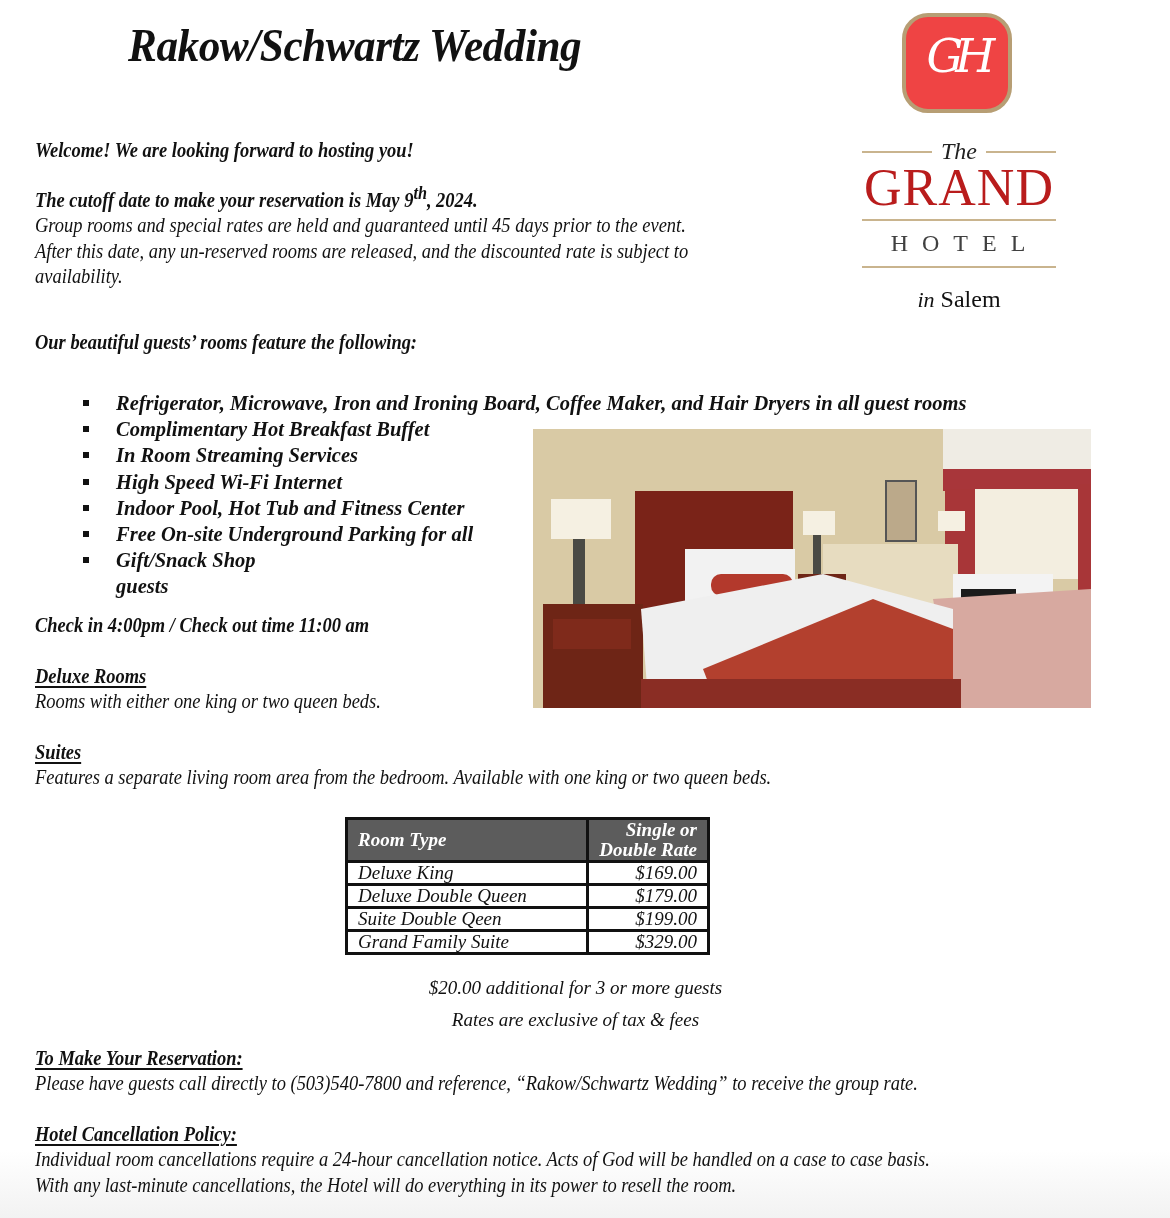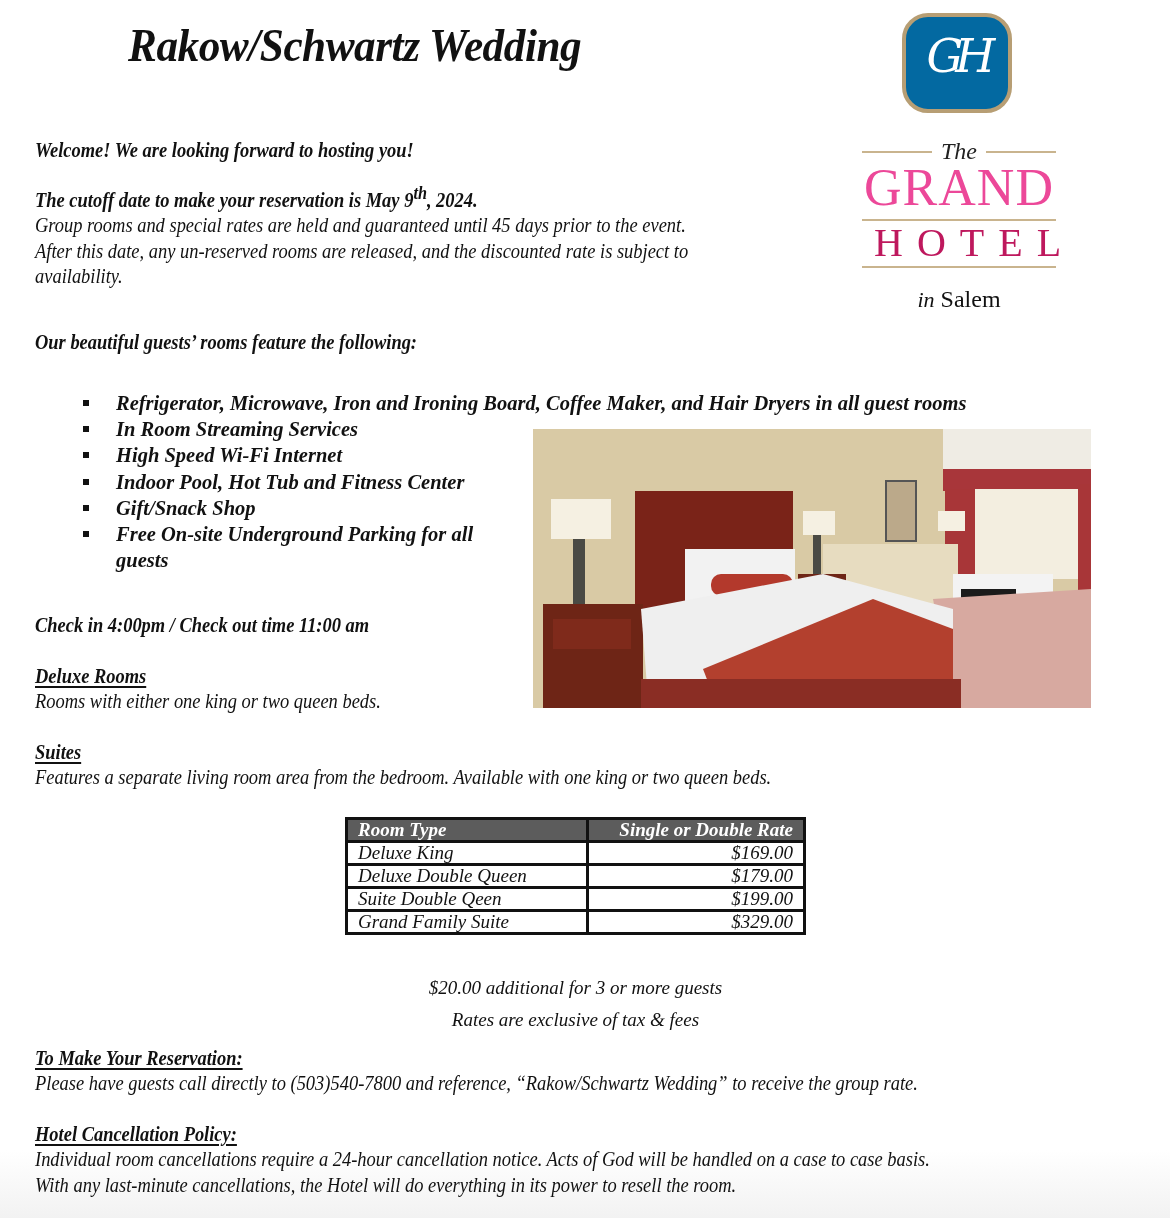--- a/index.html
+++ b/index.html
@@ -24,43 +24,43 @@
     position: relative; padding-left: 72px; font-style: italic; font-weight: bold;
     font-size: 20.5px; line-height: 26.2px; white-space: nowrap;
   }
   ul.features li .bullet {
     position: absolute; left: 39px; top: 10px; width: 6px; height: 6px; background: #111;
   }
   
   .logo { left: 862px; top: 8px; width: 194px; height: 280px; background: #fff; }
   .badge {
     position: absolute; left: 40px; top: 5px; width: 110px; height: 100px;
-    background: #0369a1; border: 4px solid #b79e74; border-radius: 26px;
+    background: #ef4444; border: 4px solid #b79e74; border-radius: 26px;
     box-sizing: border-box;
   }
   .badge span {
     position: absolute; left: 0; right: 0; top: 12px; text-align: center;
     color: #fff; font-style: italic; font-size: 46px; font-family: "DejaVu Serif", serif;
     letter-spacing: -8px;
   }
   .logo-line { position: absolute; height: 2px; background: #c9b48e; }
   .logo-the { position: absolute; left: 0; right: 0; top: 130px; text-align: center;
               font-style: italic; font-size: 24px; color: #222; }
   .logo-grand { position: absolute; left: 0; right: 0; top: 152px; text-align: center;
-                font-size: 52px; letter-spacing: 1px; color: #ec4899; line-height: 56px; }
+                font-size: 52px; letter-spacing: 1px; color: #b91c1c; line-height: 56px; }
   .logo-hotel { position: absolute; left: 0; right: 0; top: 213px; text-align: center;
-                font-size: 40px; letter-spacing: 14px; color: #be185d; line-height: 44px; padding-left: 12px; }
+                font-size: 24px; letter-spacing: 14px; color: #404040; line-height: 44px; padding-left: 12px; }
   .logo-salem { position: absolute; left: 0; right: 0; top: 262px; text-align: center;
                 font-size: 24px; color: #111; margin-top: 16px; }
   .logo-salem i { font-size: 22px; }
   
   .photo { left: 533px; top: 429px; width: 558px; height: 279px; overflow: hidden;
            background: #d8c9a4; }
   
-  table.rates { border-collapse: collapse; left: 345px; top: 817px; width: 461px;
+  table.rates { border-collapse: collapse; left: 345px; top: 817px; width: 365px;
                 font-style: italic; font-size: 19px; }
   table.rates th, table.rates td { border: 3px solid #111; padding: 0 10px; height: 20px; line-height: 20px; }
   table.rates th { background: #5c5c5c; color: #fff; font-weight: bold; text-align: left; }
   table.rates th.rate, table.rates td.rate { text-align: right; }
   .note { font-style: italic; font-size: 19px; line-height: 24px; text-align: center;
           left: 345px; width: 461px; white-space: nowrap; }
 </style>
 </head>
 <body>
 
@@ -84,25 +84,26 @@
 
 <div class="abs txt b" style="left:35px;top:188px;"><span>The cutoff date to make your reservation is May 9</span><sup>th</sup><span>, 2024.</span></div>
 <div class="abs txt" style="left:35px;top:213px;">Group rooms and special rates are held and guaranteed until 45 days prior to the event.</div>
 <div class="abs txt" style="left:35px;top:239px;">After this date, any un-reserved rooms are released, and the discounted rate is subject to</div>
 <div class="abs txt" style="left:35px;top:264px;">availability.</div>
 
 <div class="abs txt b" style="left:35px;top:330px;">Our beautiful guests’ rooms feature the following:</div>
 
 <ul class="abs features" style="left:35px;top:381px;">
   <li><span class="bullet"></span><span>Refrigerator, Microwave, Iron and Ironing Board, Coffee Maker, and Hair Dryers in all guest rooms</span></li>
+  <li><span class="bullet"></span><span>Complimentary Hot Breakfast Buffet</span></li>
   <li><span class="bullet"></span><span>In Room Streaming Services</span></li>
   <li><span class="bullet"></span><span>High Speed Wi-Fi Internet</span></li>
   <li><span class="bullet"></span><span>Indoor Pool, Hot Tub and Fitness Center</span></li>
+  <li><span class="bullet"></span><span>Free On-site Underground Parking for all</span></li>
   <li><span class="bullet"></span><span>Gift/Snack Shop</span></li>
-  <li><span class="bullet"></span><span>Free On-site Underground Parking for all</span></li>
   <li><span>guests</span></li>
 </ul>
 
 <div class="abs photo" title="Hotel guest room with king bed, nightstands, lamps and sitting area">
   <svg width="558" height="279" viewBox="0 0 558 279">
     <rect x="0" y="0" width="558" height="279" fill="#d9caa5"></rect>
     <rect x="410" y="0" width="148" height="40" fill="#efece4"></rect>
     <rect x="410" y="40" width="148" height="22" fill="#a8363a"></rect>
     <rect x="440" y="60" width="110" height="90" fill="#f3eee0"></rect>
     <rect x="412" y="60" width="30" height="120" fill="#a83638"></rect>

